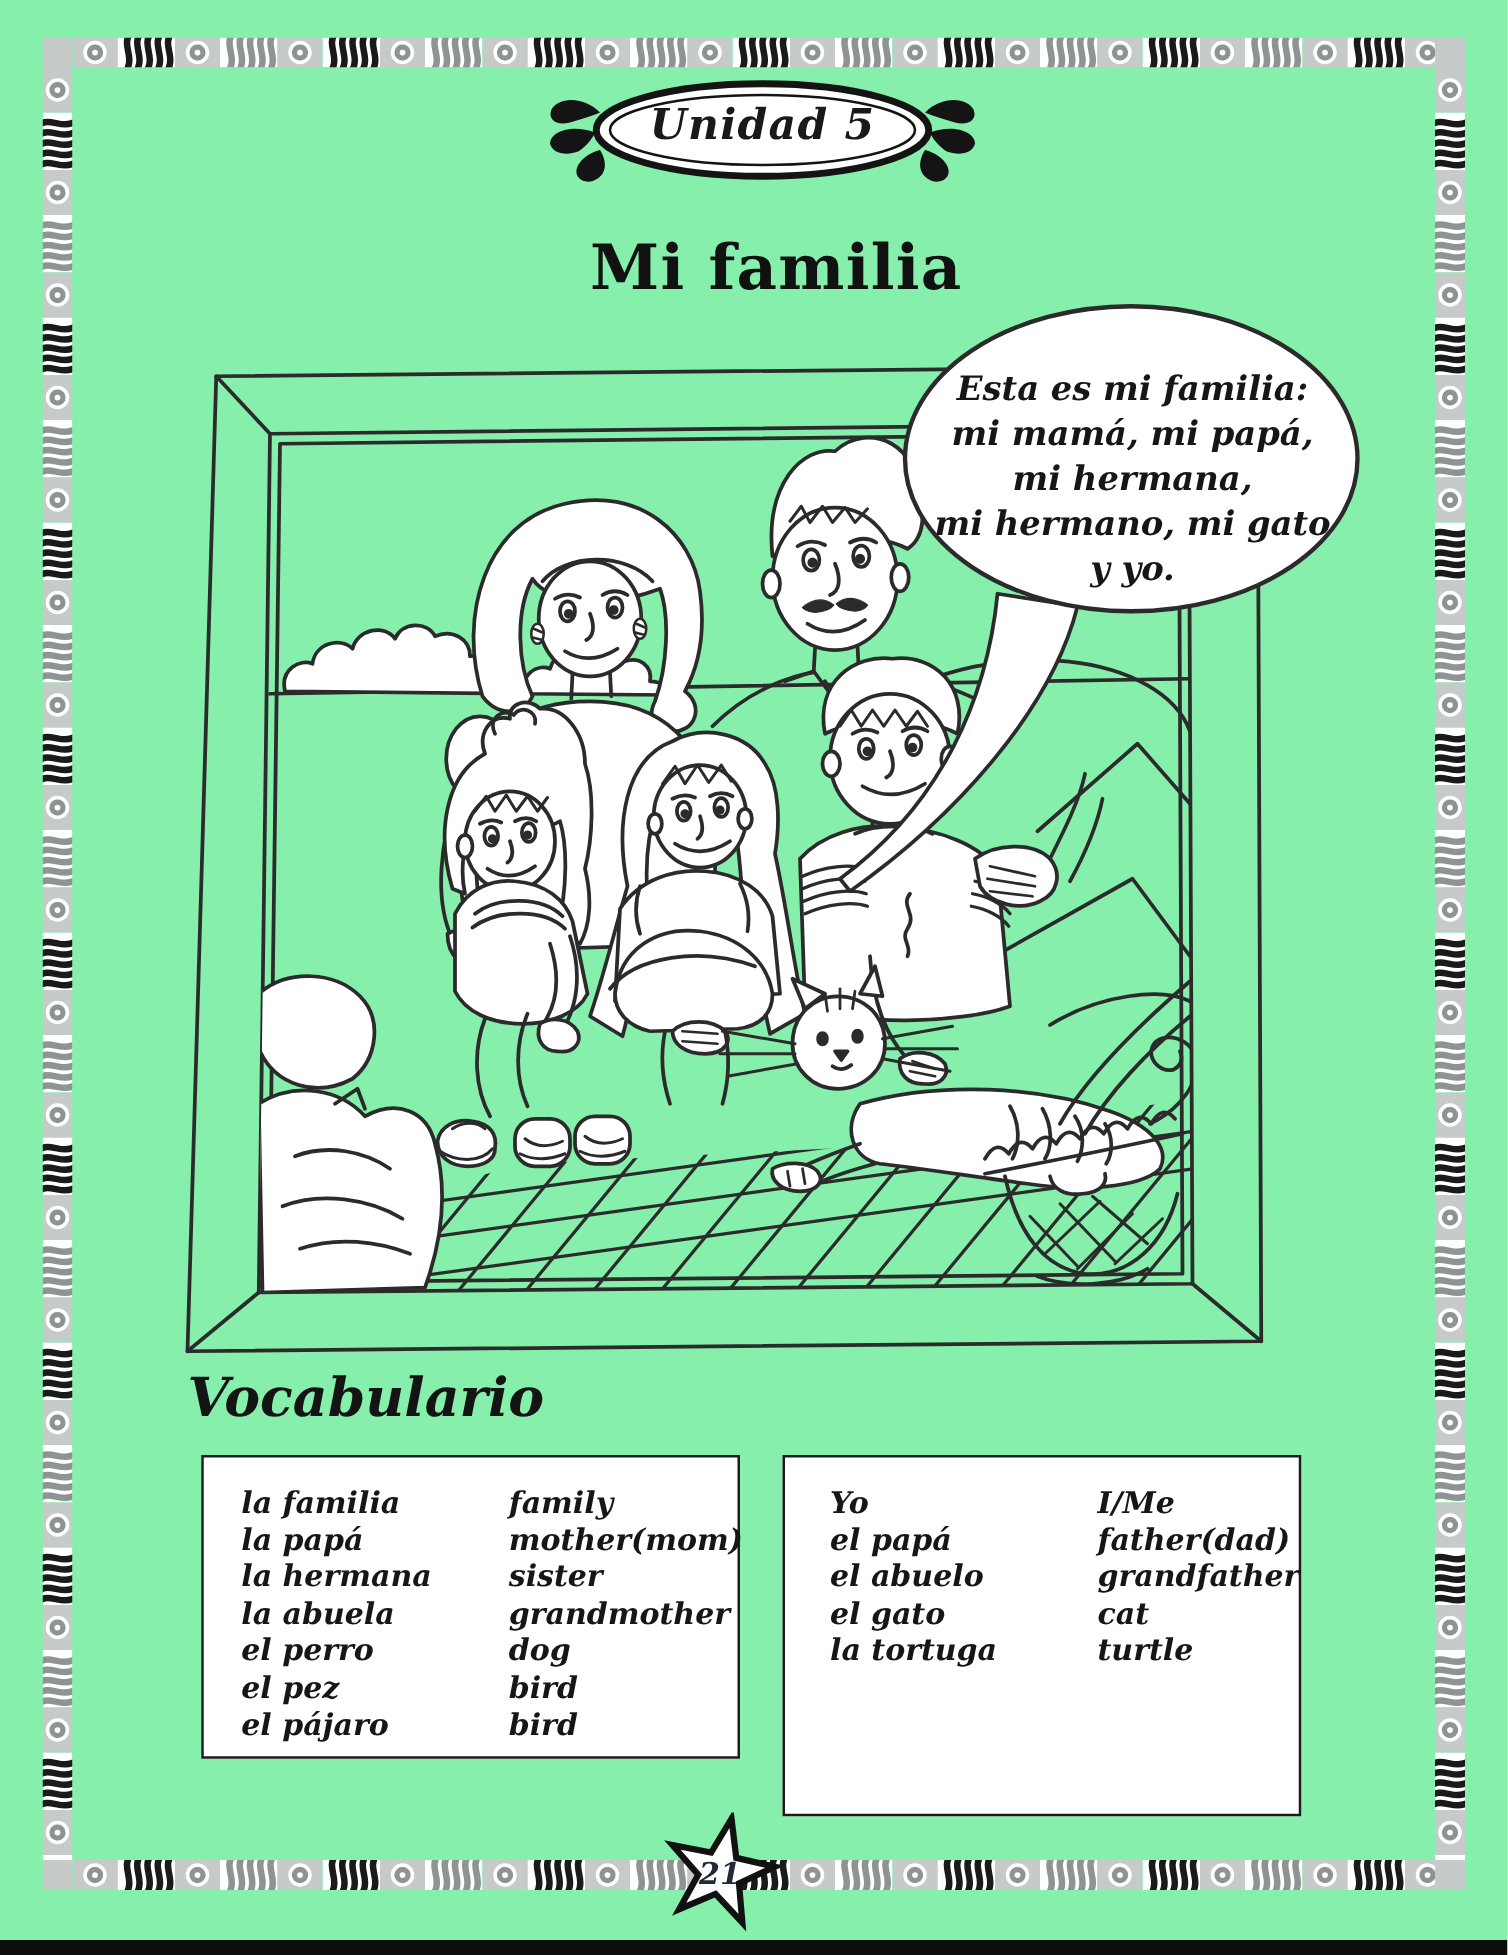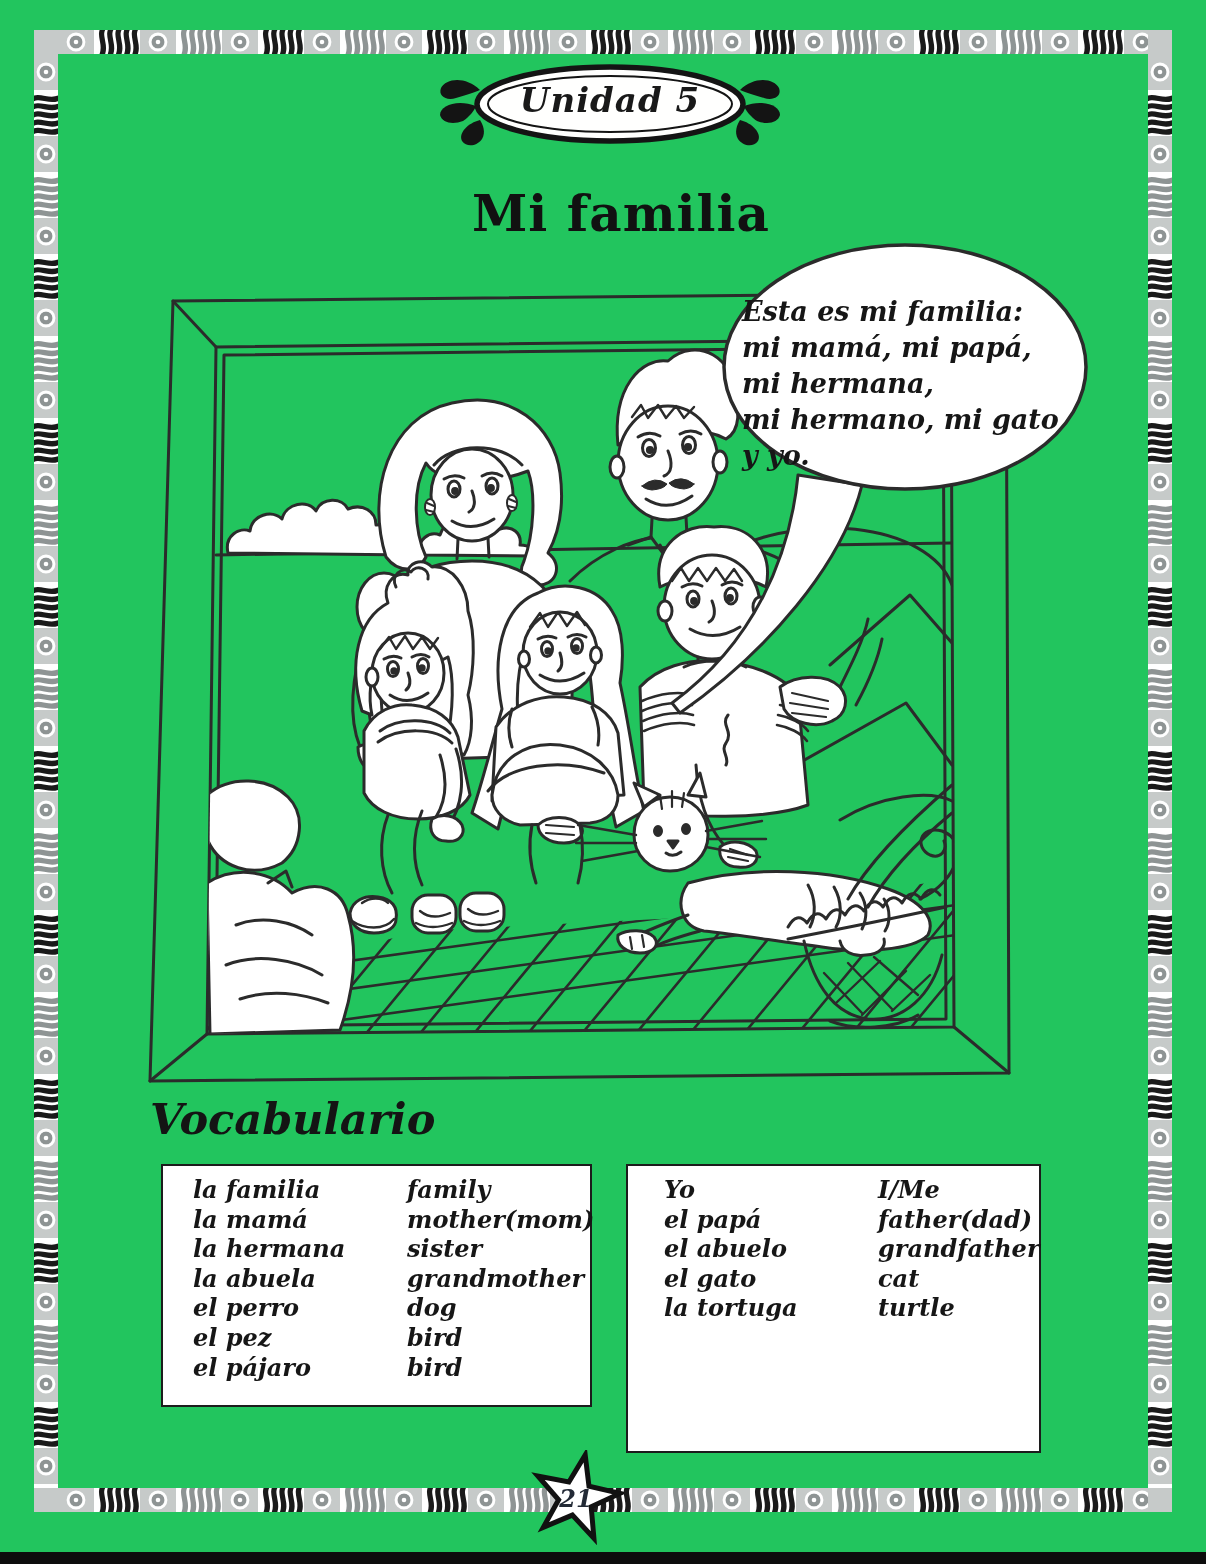--- a/index.html
+++ b/index.html
@@ -1,41 +1,41 @@
 <!DOCTYPE html>
 <html><head>
 <meta charset="utf-8">
 <style>
   html,body{margin:0;padding:0;background:#e8e8e8;}
-  .canvas{position:relative;width:1206px;height:1564px;background:#22c55e;overflow:hidden;
+  .canvas{position:relative;width:1206px;height:1564px;background:#86efac;overflow:hidden;
           font-family:"DejaVu Serif","Liberation Serif",serif;color:#1a1a1a;}
   
   .strip{position:absolute;display:flex;overflow:hidden;}
   .strip.h{flex-direction:row;height:24px;}
   .strip.v{flex-direction:column;width:24px;}
   .strip svg{display:block;flex:0 0 auto;}
   .corner{position:absolute;width:24px;height:24px;z-index:3;}
   
   .badge{position:absolute;left:428px;top:60px;width:364px;height:88px;z-index:2;}
   .badge svg{position:absolute;left:0;top:0;}
   .badge-label{position:absolute;left:0;top:20px;width:100%;text-align:center;
                font-style:italic;font-weight:600;font-size:34px;letter-spacing:1px;color:#191919;}
   
   .page-title{position:absolute;left:0;top:166px;width:100%;text-align:center;
               font-weight:bold;font-size:50px;letter-spacing:1px;color:#111;}
   
   #illu{position:absolute;left:140px;top:235px;width:960px;height:855px;z-index:1;}
-  .bubble-text{position:absolute;left:742px;top:294px;width:328px;z-index:2;text-align:left;
+  .bubble-text{position:absolute;left:742px;top:294px;width:328px;z-index:2;text-align:center;
                font-weight:bold;font-style:italic;font-size:27px;line-height:36px;color:#161616;}
   .bubble-text span{display:block;}
   
   .vocab-heading{position:absolute;left:150px;top:1094px;font-size:43px;font-weight:bold;
                  font-style:italic;color:#141414;z-index:2;text-align:center;}
   .vocab-box{position:absolute;top:1164px;border:2.5px solid #1c1c1c;background:#fff;
-             box-sizing:border-box;z-index:2;padding-top:9px;}
+             box-sizing:border-box;z-index:2;padding-top:21px;}
   #vocab-left{left:161px;width:431px;height:243px;padding-left:30px;}
   #vocab-right{left:626px;width:415px;height:289px;padding-left:36px;}
   .vocab-row{display:flex;font-weight:bold;font-style:italic;font-size:24px;line-height:29.6px;color:#161616;}
   .vocab-row .es{width:214px;flex:0 0 auto;}
   .vocab-row .en{flex:1;}
   
   .star-wrap{position:absolute;left:528px;top:1450px;width:96px;height:96px;z-index:5;}
   .star-wrap svg{position:absolute;left:0;top:0;}
   .star-num{position:absolute;left:0;top:34px;width:100%;text-align:center;font-size:24px;
             font-weight:bold;font-style:italic;color:#232a36;}
@@ -1174,21 +1174,21 @@
     <span>y yo.</span>
   </div>
 
   <div class="vocab-heading">Vocabulario</div>
   <div class="vocab-box" id="vocab-left">
       <div class="vocab-row">
         <span class="es">la familia</span>
         <span class="en">family</span>
       </div>
       <div class="vocab-row">
-        <span class="es">la mamá</span>
+        <span class="es">la papá</span>
         <span class="en">mother(mom)</span>
       </div>
       <div class="vocab-row">
         <span class="es">la hermana</span>
         <span class="en">sister</span>
       </div>
       <div class="vocab-row">
         <span class="es">la abuela</span>
         <span class="en">grandmother</span>
       </div>

